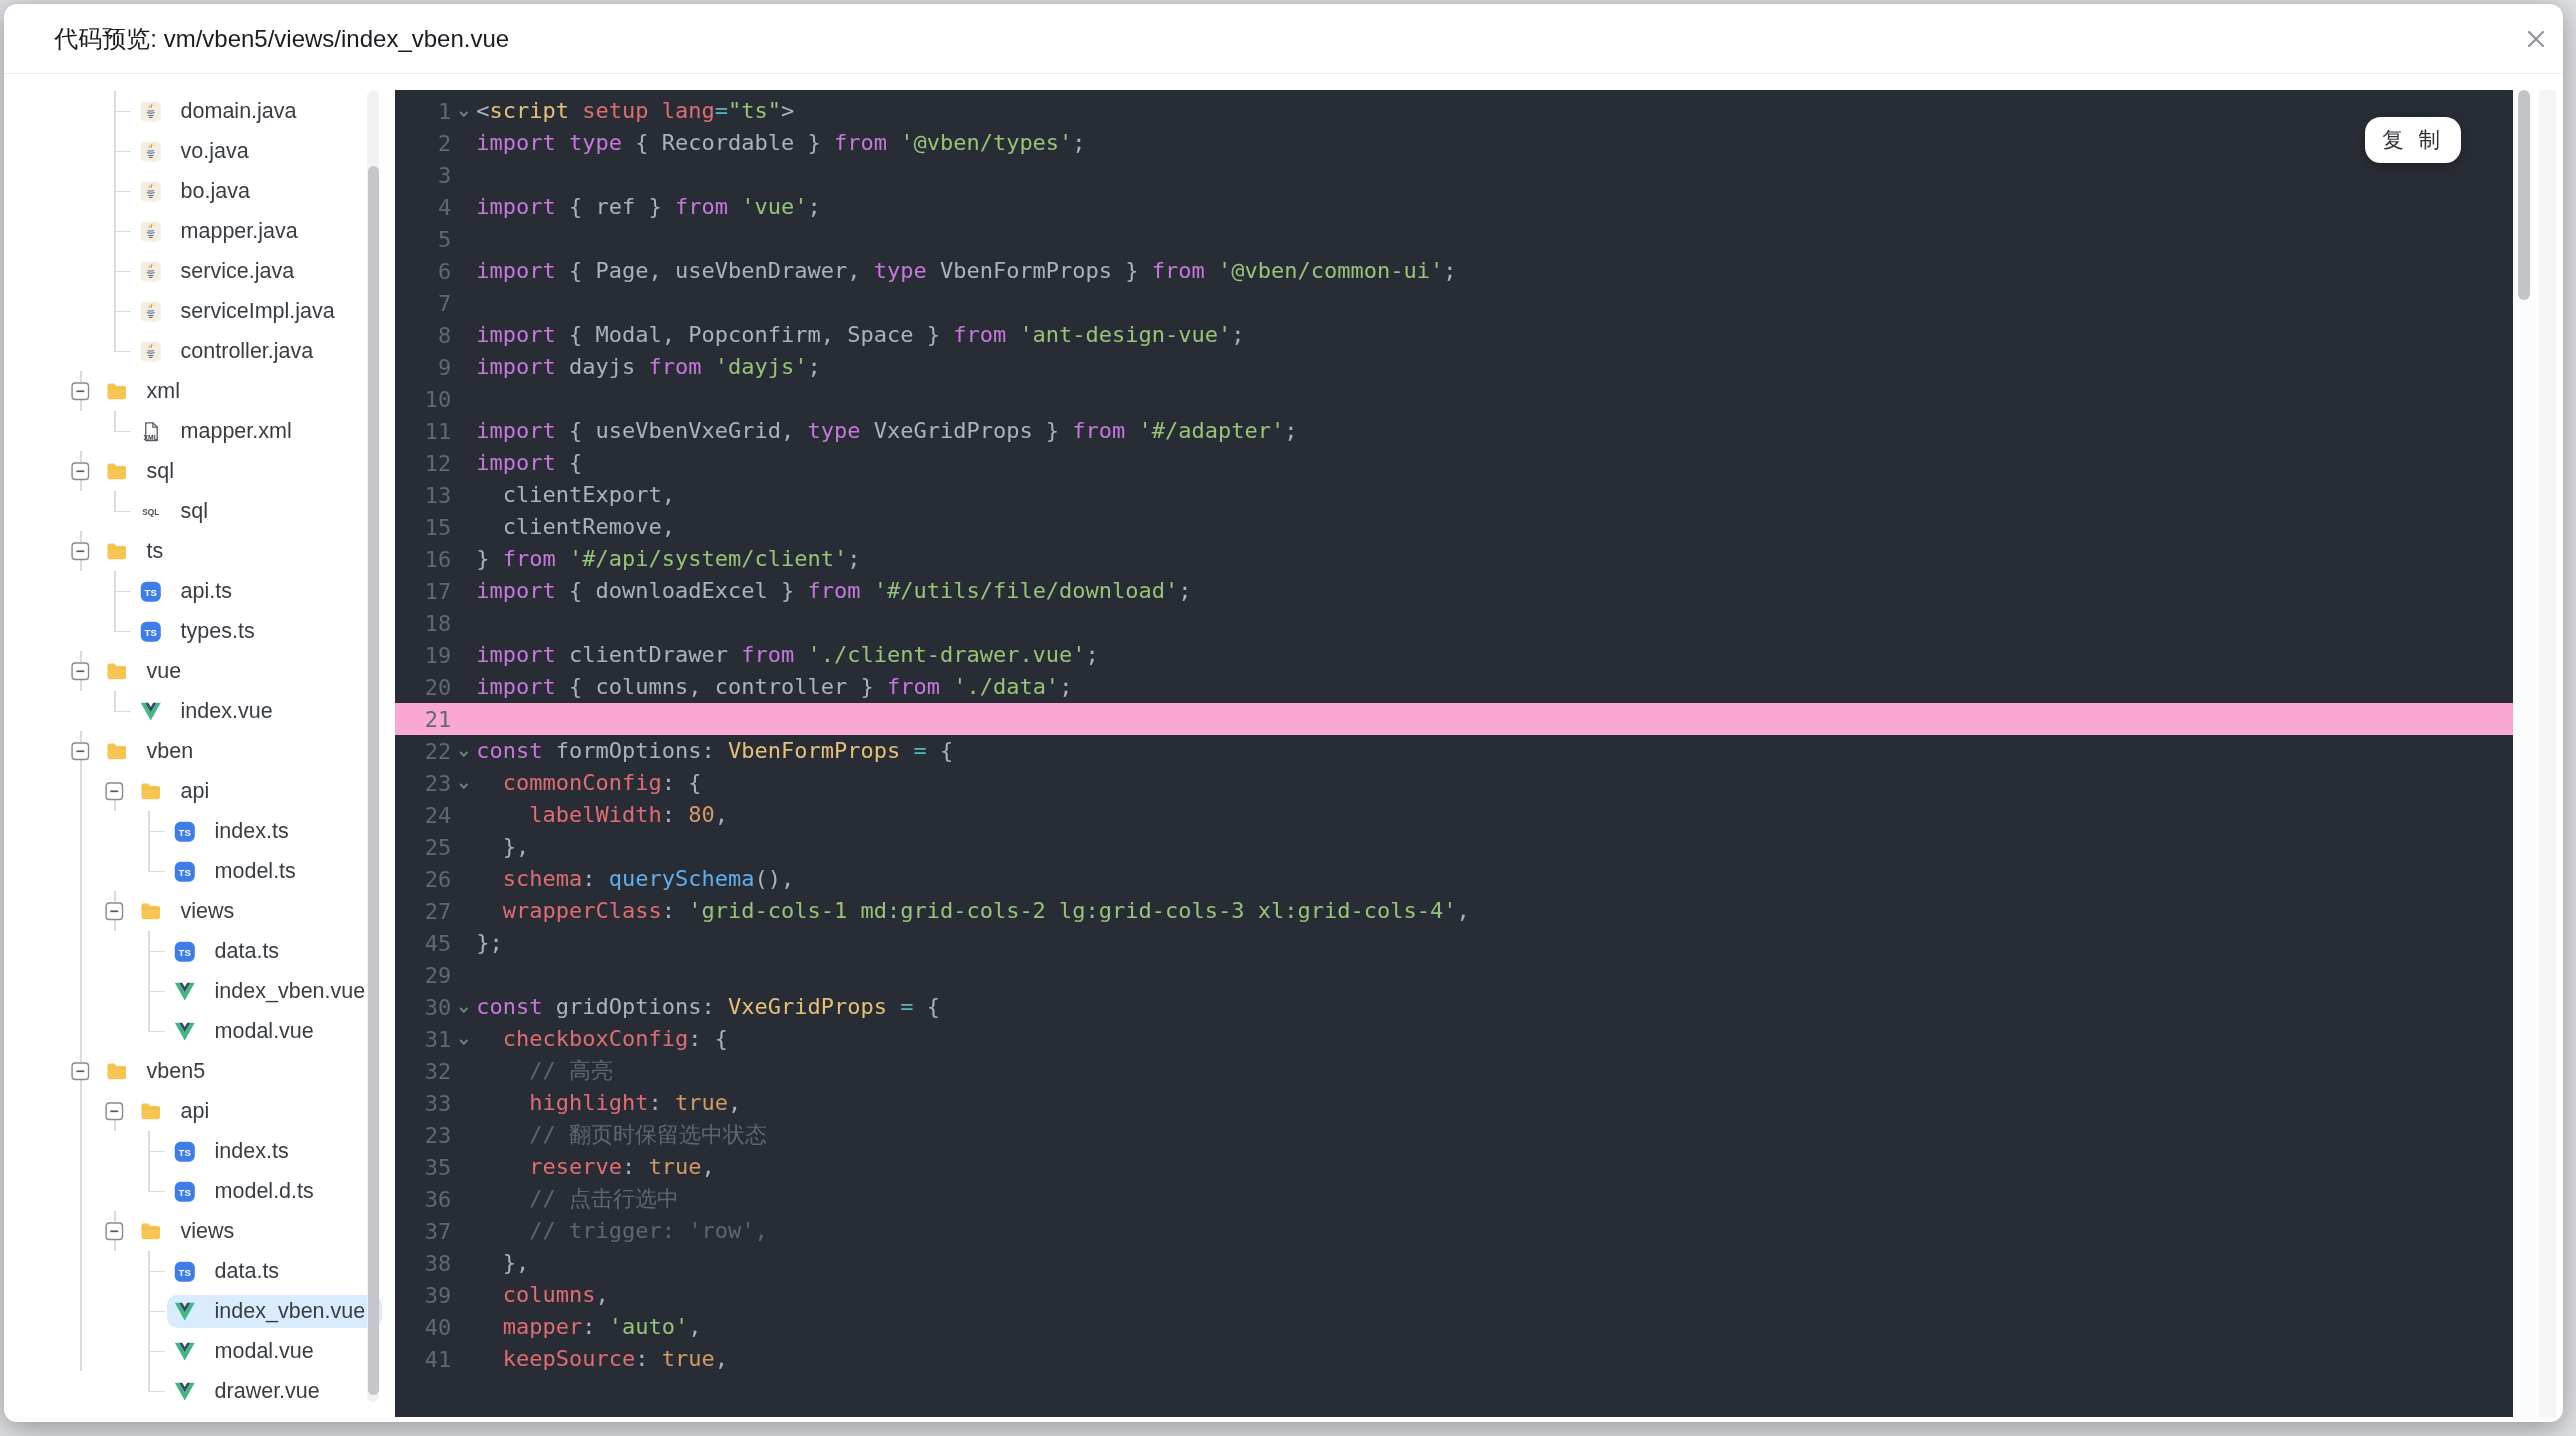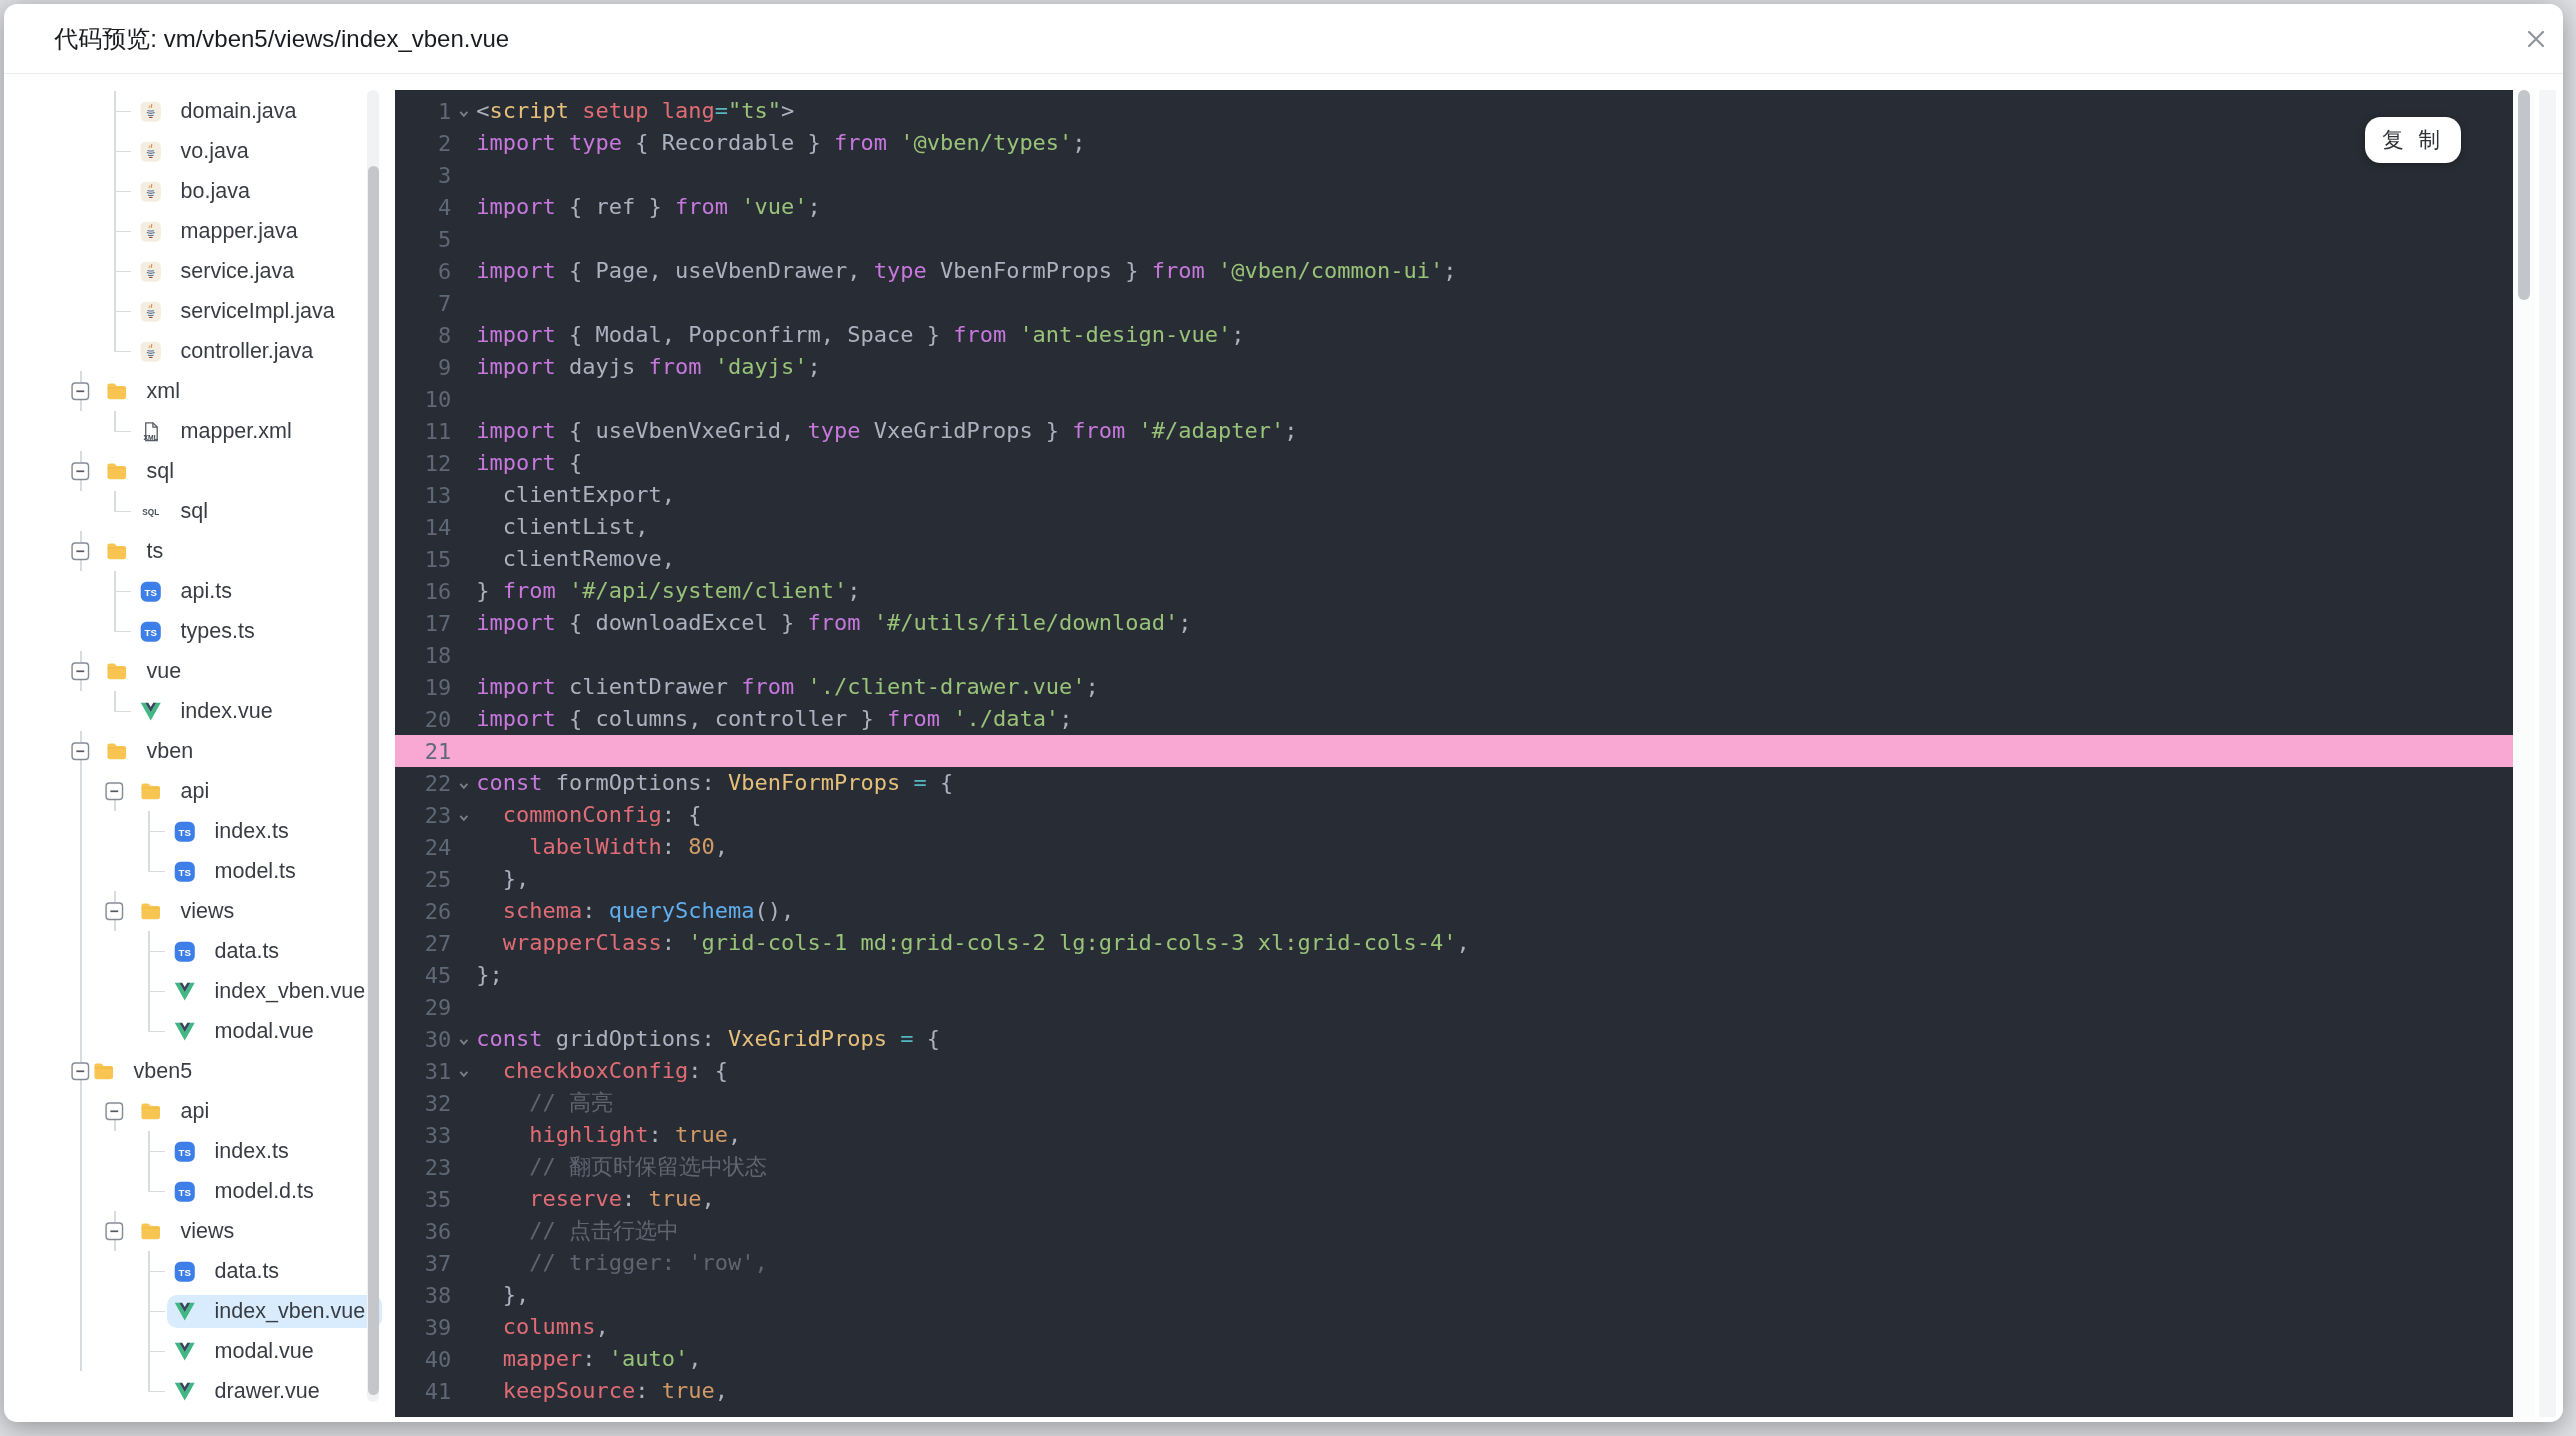--- a/index.html
+++ b/index.html
@@ -451,21 +451,21 @@
       <span class="tlabel">modal.vue</span>
     </span>
         </div>
         <div class="trow">
           <div class="g" style="left:64px;top:0px;width:1.4px;height:10.7px"></div>
           <div class="g" style="left:64px;top:29px;width:1.4px;height:10.7px"></div>
           <div class="toggle" style="left:55px"><svg width="18.6" height="18.6" viewBox="0 0 26 26">
               <rect x="1.5" y="1.5" width="23" height="23" rx="4.5" fill="#fff" stroke="#858b94" stroke-width="2"></rect>
               <path d="M7.5 13 h11" stroke="#555b64" stroke-width="2.4"></path>
             </svg></div>
-          <span class="rowinner" style="left:70px">
+          <span class="rowinner" style="left:83px">
       <span class="ticon">
               <svg width="21.5" height="18.6" viewBox="0 0 30 26">
                 <path d="M2 5 a3 3 0 0 1 3-3 h6.5 l3.5 3.5 H25 a3 3 0 0 1 3 3 V21 a3 3 0 0 1-3 3 H5 a3 3 0 0 1-3-3 Z" fill="#f8c552"></path>
                 <path d="M2 8.5 H28" stroke="#edb63e" stroke-width="1.2"></path>
               </svg>
             </span>
       <span class="tlabel">vben5</span>
     </span>
         </div>
         <div class="trow">
@@ -657,25 +657,20 @@
           </div>
           <div class="cl">
             <span class="num">12</span>
             <span class="fold"></span>
             <pre class="codetext"><span class="tk-k">import</span><span class="tk-p"> {</span></pre>
           </div>
           <div class="cl">
             <span class="num">13</span>
             <span class="fold"></span>
             <pre class="codetext"><span class="tk-p">  clientExport,</span></pre>
-          </div>
-          <div class="cl">
-            <span class="num">14</span>
-            <span class="fold"></span>
-            <pre class="codetext"><span class="tk-p">  clientList,</span></pre>
           </div>
           <div class="cl">
             <span class="num">15</span>
             <span class="fold"></span>
             <pre class="codetext"><span class="tk-p">  clientRemove,</span></pre>
           </div>
           <div class="cl">
             <span class="num">16</span>
             <span class="fold"></span>
             <pre class="codetext"><span class="tk-p">} </span><span class="tk-k">from</span><span class="tk-p"> </span><span class="tk-s">'#/api/system/client'</span><span class="tk-p">;</span></pre>

